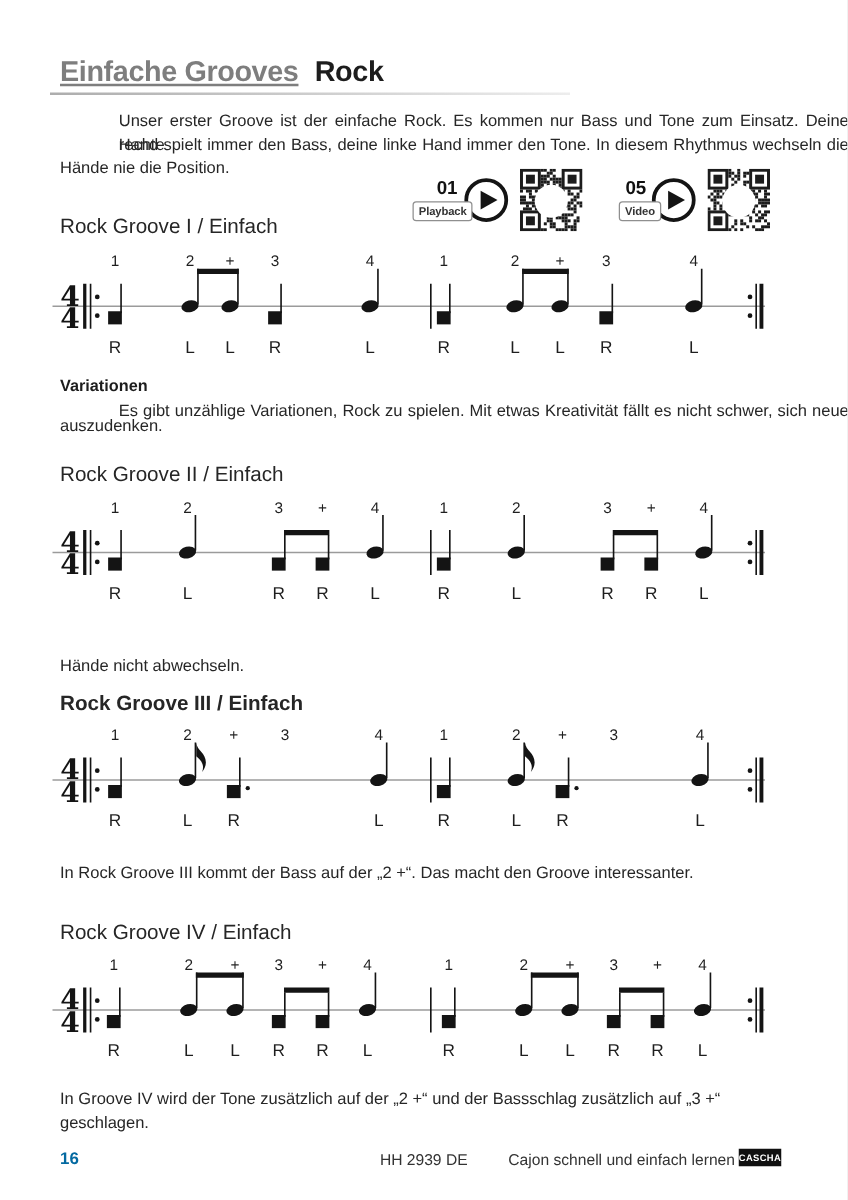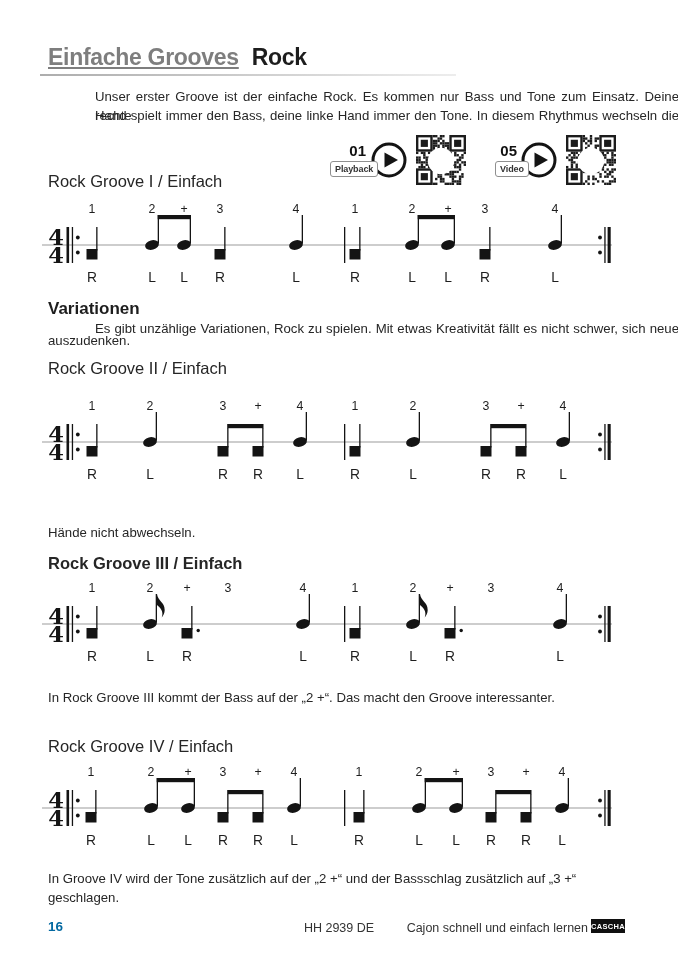--- a/index.html
+++ b/index.html
@@ -9,21 +9,21 @@
   
   #page-title{left:48px;top:44px;font-size:23px;font-weight:bold;letter-spacing:-0.3px;}
   #page-title .gray{color:#7e7e7e;text-decoration:underline;}
   #page-title .black{color:#1d1d1d;margin-left:13px;}
   #title-rule{left:40px;top:74px;width:416px;height:2px;
               background:linear-gradient(to right,#adadad,#ededed);}
   
   .para{left:48px;width:584px;font-size:13.2px;line-height:18.5px;color:#262626;}
   .jline{text-align:justify;text-align-last:justify;white-space:normal;margin-left:47px;}
   .lline{text-align:left;}
-  .bold-head{font-weight:bold;font-size:17px;color:#1d1d1d;}
+  .bold-head{font-weight:bold;font-size:13px;color:#1d1d1d;}
   .groove-title{left:48px;font-size:16.5px;color:#262626;}
   
   .media-num{font-size:15px;font-weight:bold;color:#111;text-align:right;}
   .media-label{font-size:9px;font-weight:bold;color:#333;background:#fff;
                border:1px solid #8f8f8f;border-radius:3px;padding:2px 4px;
                text-align:center;z-index:2;letter-spacing:-0.1px;}
   .play-wrap{width:38px;height:38px;z-index:1;}
   .qr{width:50px;height:50px;}
   svg.staff{left:0;width:678px;height:120px;pointer-events:none;}
   
@@ -39,20 +39,21 @@
 
 <div id="page">
 
   <div class="abs" id="page-title">
     <span class="gray">Einfache Grooves</span><span class="black">Rock</span>
   </div>
   <div class="abs" id="title-rule"></div>
 
   <div class="abs para jline" style="top:88px;">Unser erster Groove ist der einfache Rock. Es kommen nur Bass und Tone zum Einsatz. Deine rechte</div>
   <div class="abs para jline" style="top:106.5px;">Hand spielt immer den Bass, deine linke Hand immer den Tone. In diesem Rhythmus wechseln die</div>
+  <div class="abs para lline" style="top:125px;">Hände nie die Position.</div>
 
   <div class="abs media-num" style="left:330px;top:142px;width:36px;">01</div>
   <div class="abs media-label" style="left:330px;top:161px;width:38px;">Playback</div>
   <div class="abs play-wrap" style="left:370px;top:141px;">
     <svg width="38" height="38" viewBox="0 0 38 38">
       <circle cx="19" cy="19" r="16" fill="#fff" stroke="#141414" stroke-width="3"></circle>
       <polygon points="14.5,11.5 28,19 14.5,26.5" fill="#141414"></polygon>
     </svg>
   </div>
   <div class="abs qr" style="left:416px;top:135px;"><svg id="qr1" width="50" height="50" viewBox="0 0 50 50">
@@ -369,21 +370,21 @@
         <rect x="33.333333333333336" y="0" width="16.666666666666668" height="16.666666666666668" fill="#1c1c1c"></rect>
         <rect x="35.714285714285715" y="2.380952380952381" width="11.904761904761905" height="11.904761904761905" fill="#fff"></rect>
         <rect x="38.095238095238095" y="4.761904761904762" width="7.142857142857142" height="7.142857142857142" fill="#1c1c1c"></rect>
         <rect x="0" y="33.333333333333336" width="16.666666666666668" height="16.666666666666668" fill="#1c1c1c"></rect>
         <rect x="2.380952380952381" y="35.714285714285715" width="11.904761904761905" height="11.904761904761905" fill="#fff"></rect>
         <rect x="4.761904761904762" y="38.095238095238095" width="7.142857142857142" height="7.142857142857142" fill="#1c1c1c"></rect>
         <circle cx="25" cy="26" r="13.2" fill="#fff"></circle>
       </svg></div>
 
   <div class="abs groove-title" style="top:172px;">Rock Groove I / Einfach</div>
-  <div class="abs groove-title" style="top:359px;">Rock Groove II / Einfach</div>
+  <div class="abs groove-title" style="top:371px;">Rock Groove II / Einfach</div>
   <div class="abs groove-title" style="top:554px;font-weight:bold;">Rock Groove III / Einfach</div>
   <div class="abs groove-title" style="top:737px;">Rock Groove IV / Einfach</div>
 
   <svg class="abs staff" viewBox="0 0 678 120" style="top: 185px;">
       <line x1="42" y1="60" x2="612" y2="60" stroke="#9b9b9b" stroke-width="1.2"></line>
       <text x="56" y="59.5" font-family="&quot;DejaVu Serif&quot;,serif" font-weight="bold" font-size="22.5" text-anchor="middle" fill="#141414">4</text>
       <text x="56" y="77.5" font-family="&quot;DejaVu Serif&quot;,serif" font-weight="bold" font-size="22.5" text-anchor="middle" fill="#141414">4</text>
       <rect x="66.5" y="42" width="2.6" height="36" fill="#141414"></rect>
       <rect x="71.8" y="42" width="1.3" height="36" fill="#141414"></rect>
       <circle cx="77.8" cy="52.5" r="1.9" fill="#141414"></circle>

